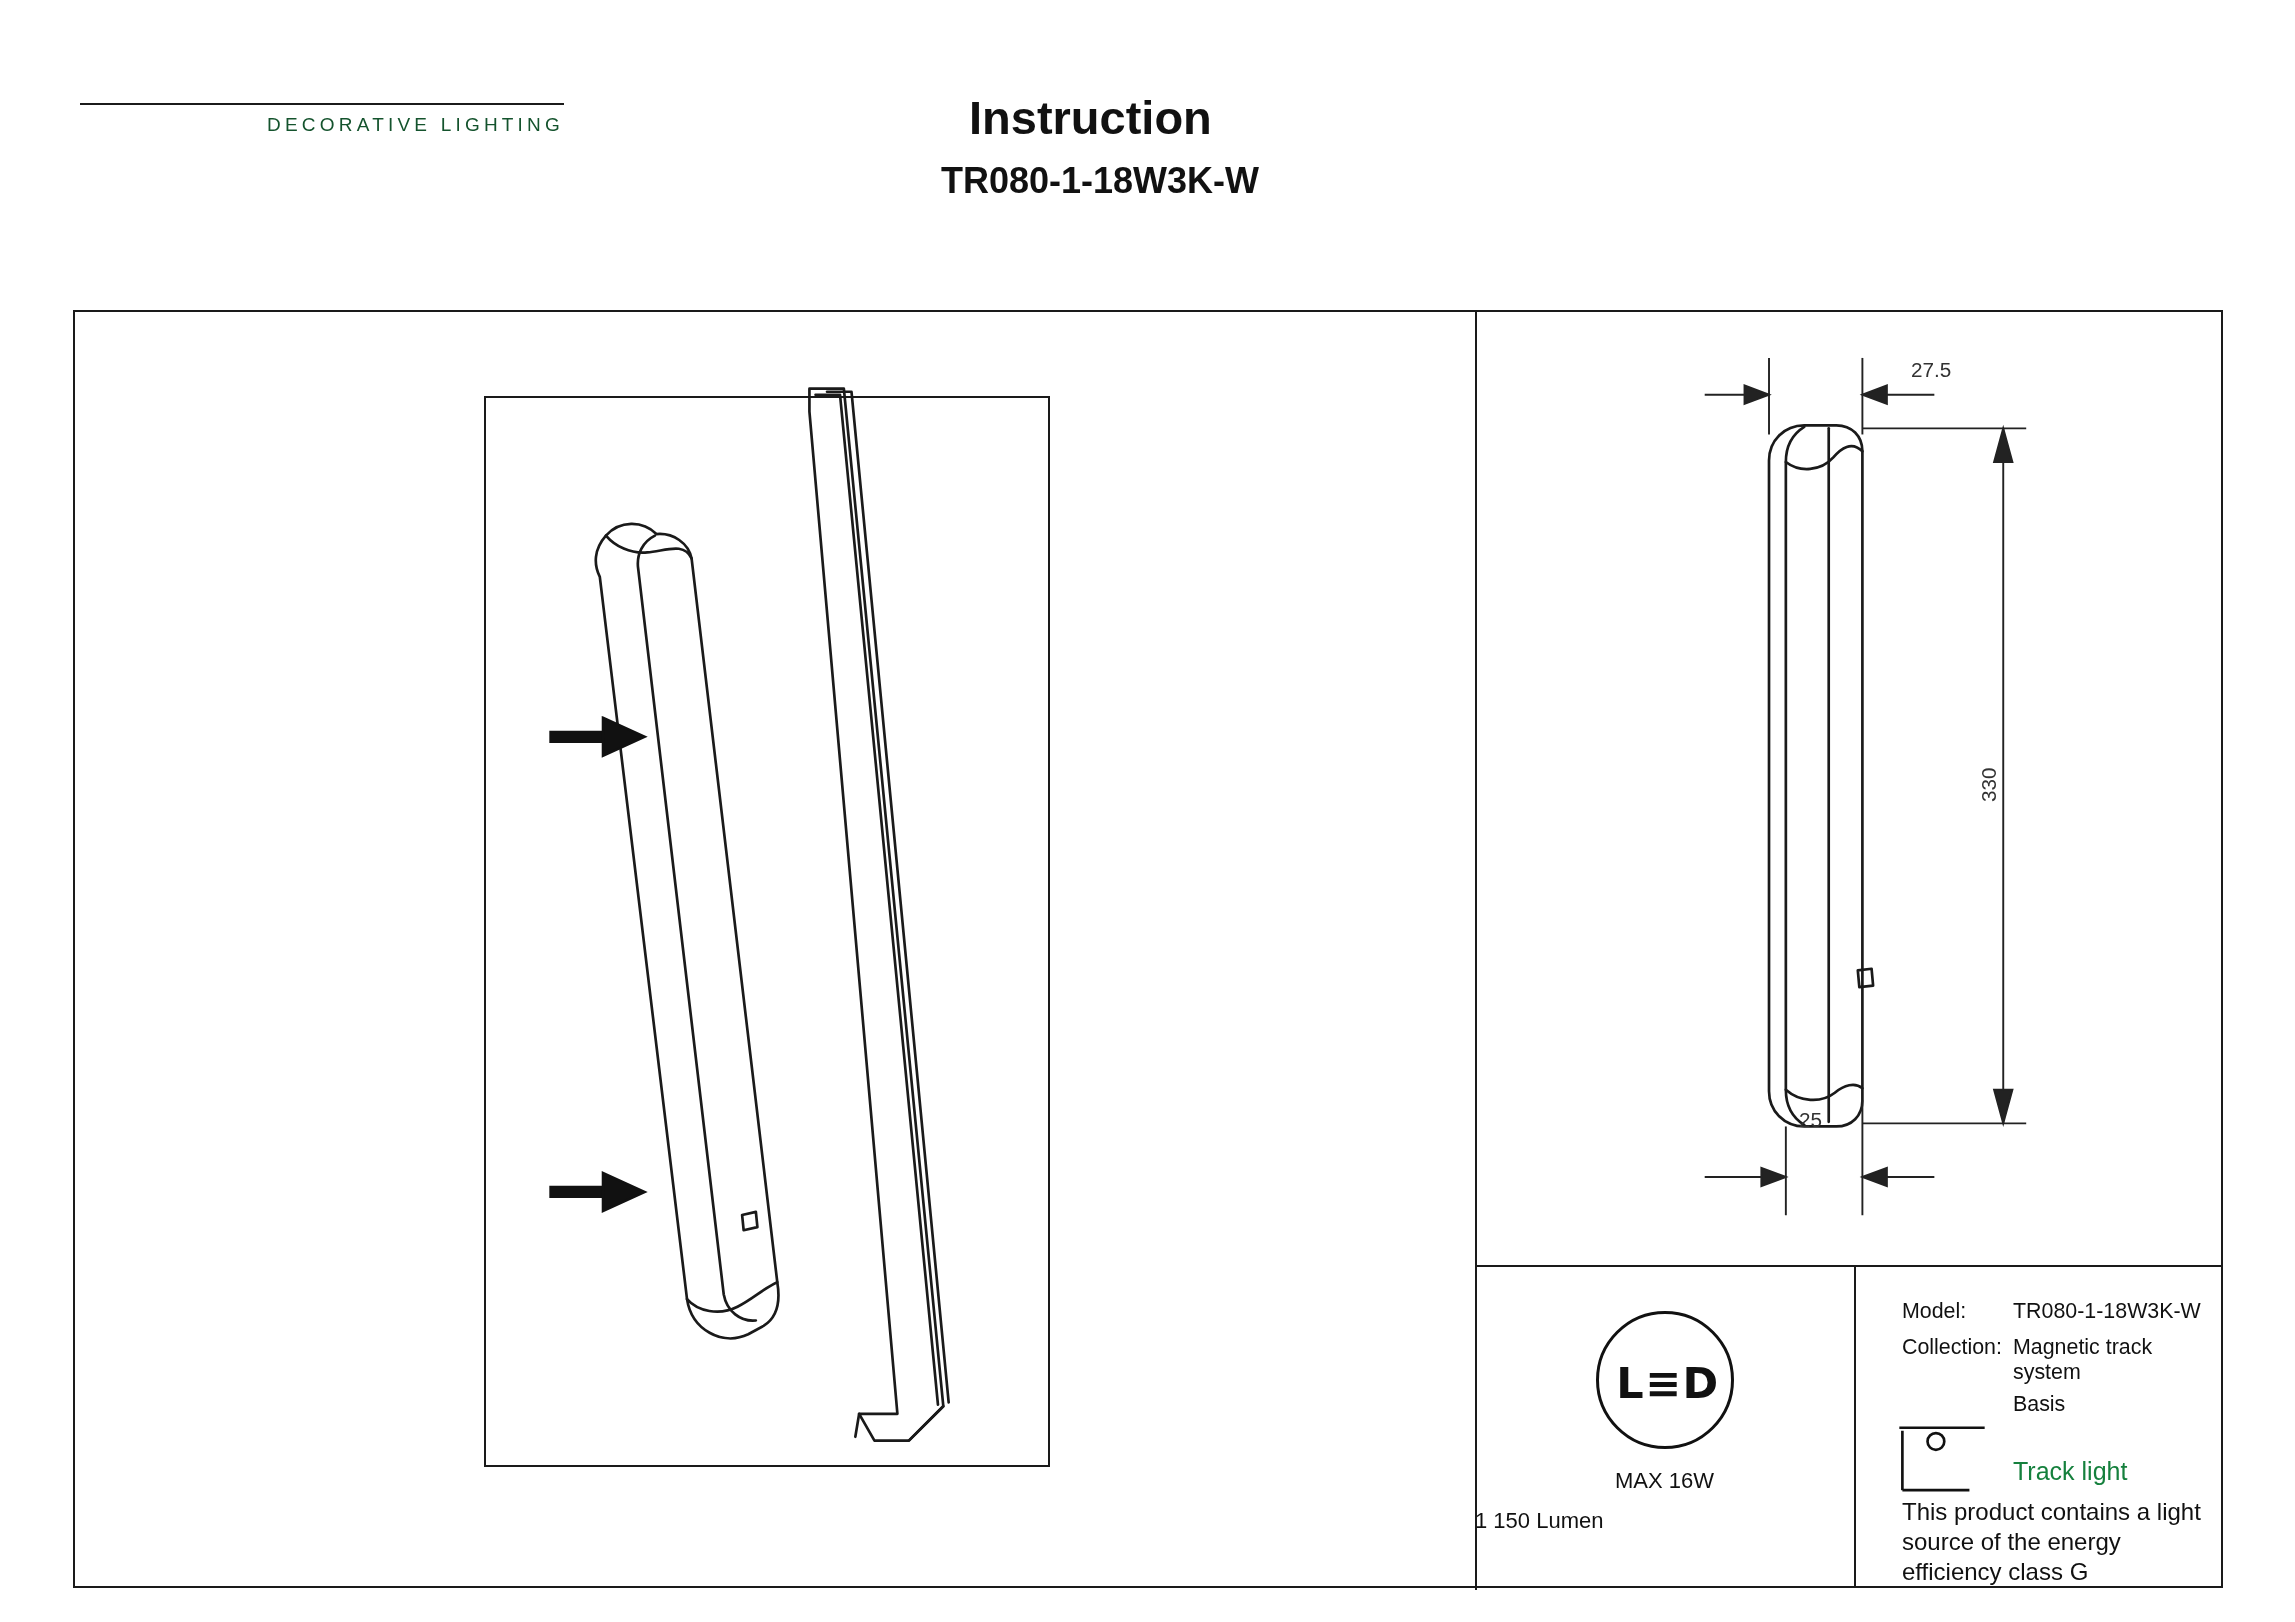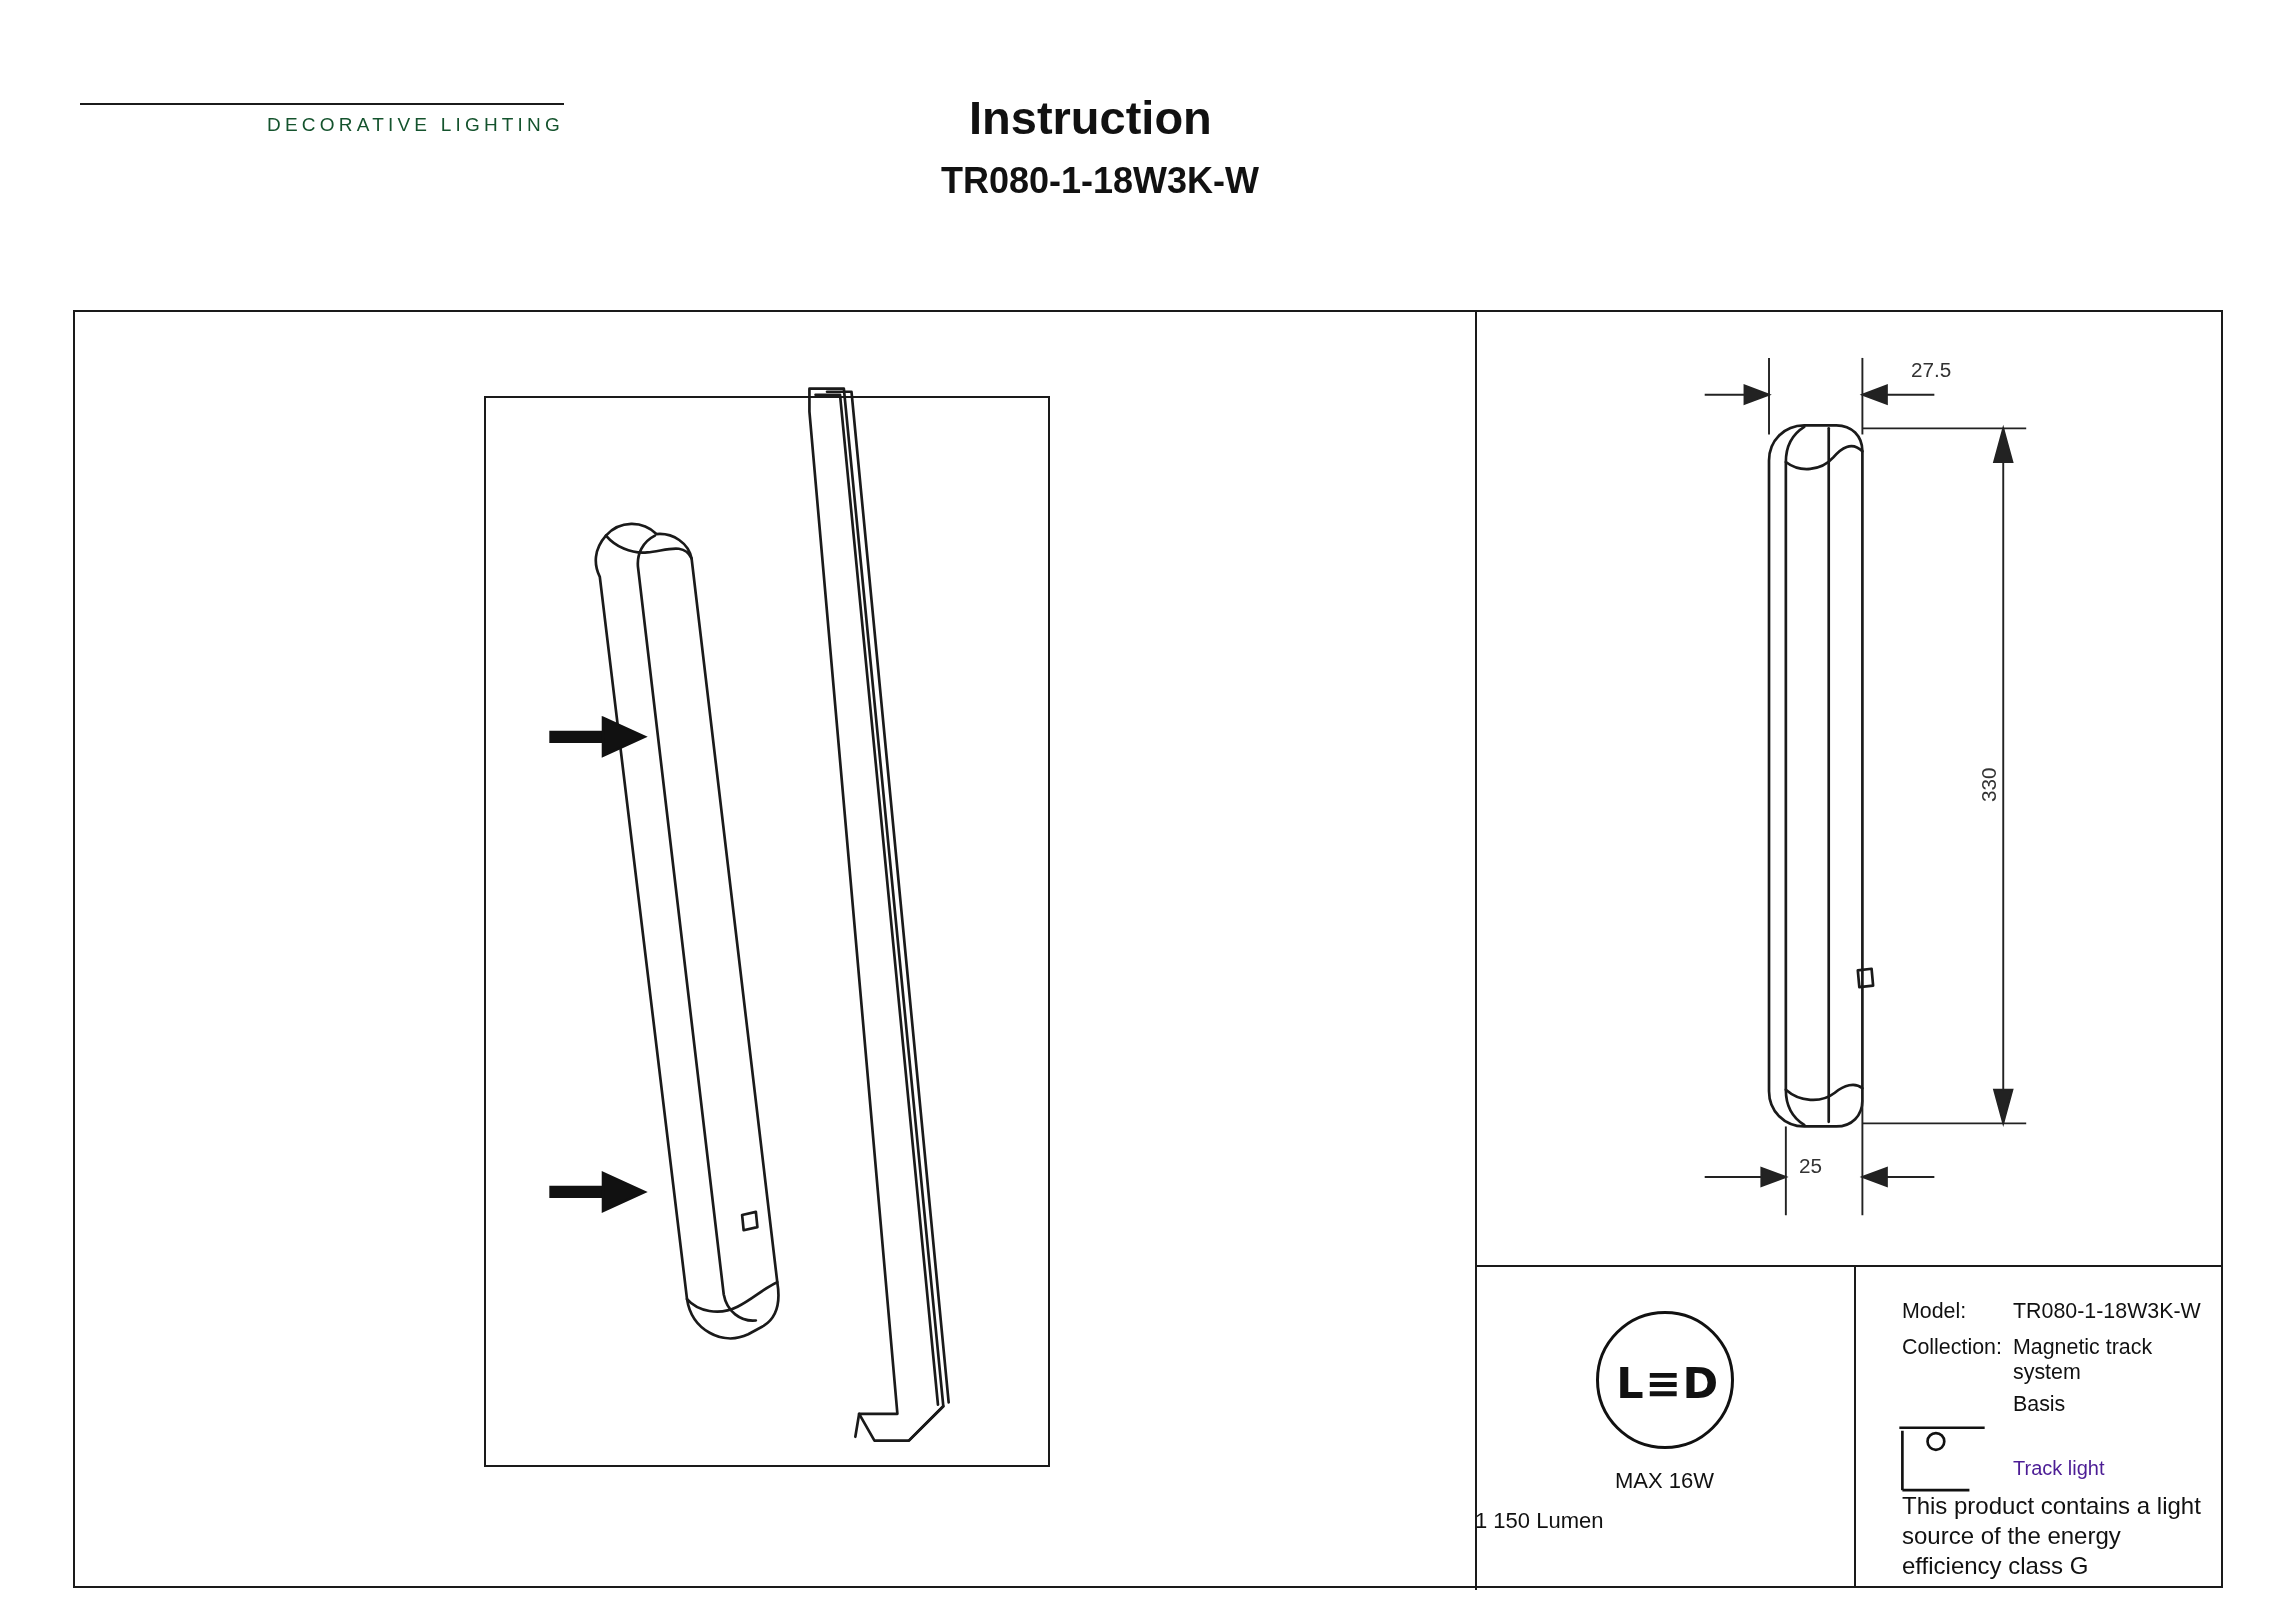--- a/index.html
+++ b/index.html
@@ -218,23 +218,23 @@
   .spec-val { color: #111; }
   #spec-collection-row { margin-bottom: 7.7px; }
   #spec-sub1 {
     margin-left: 111px;
     font-size: 21.4px;
     margin-bottom: 4.6px;
     color: #111;
   }
   #spec-sub2 {
     margin-left: 111px;
-    font-size: 20px;
+    font-size: 25px;
     margin-bottom: 10.7px;
-    color: #4c1d95;
+    color: #15803d;
     margin-top: 40px;
   }
   #energy-note {
     margin-top: 11px;
     width: 302px;
     font-size: 24px;
     line-height: 1.25;
     color: #111;
   }
   
@@ -351,21 +351,21 @@
       <g stroke="#222" stroke-width="2.5" fill="#222">
         <line x1="506" y1="152" x2="720" y2="152"></line>
         <line x1="506" y1="1060" x2="720" y2="1060"></line>
         <line x1="690" y1="152" x2="690" y2="1060"></line>
         <polygon points="690,152 678,196 702,196"></polygon>
         <polygon points="690,1060 678,1016 702,1016"></polygon>
       </g>
     </svg>
 
     <div class="dim-label" id="dim-top-label" style="left:436px;top:46px;">27.5</div>
-    <div class="dim-label" id="dim-bottom-label" style="left:324px;top:842px;">25</div>
+    <div class="dim-label" id="dim-bottom-label" style="left:324px;top:796px;">25</div>
     <div class="dim-label" style="left:502px;top:490px;transform:rotate(-90deg);transform-origin:left top;">330</div>
   </div>
 
   <div id="led-block">
     <div id="led-circle">
       <div id="led-text">L≡D</div>
     </div>
     <div id="led-max">MAX 16W</div>
     <div id="led-lumen">1 150 Lumen</div>
   </div>

